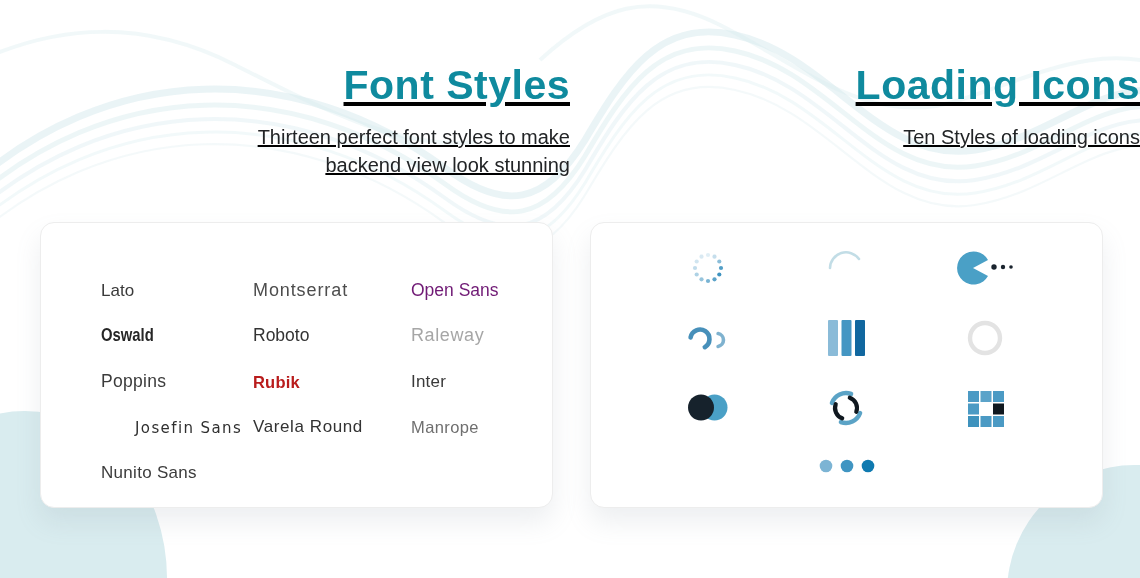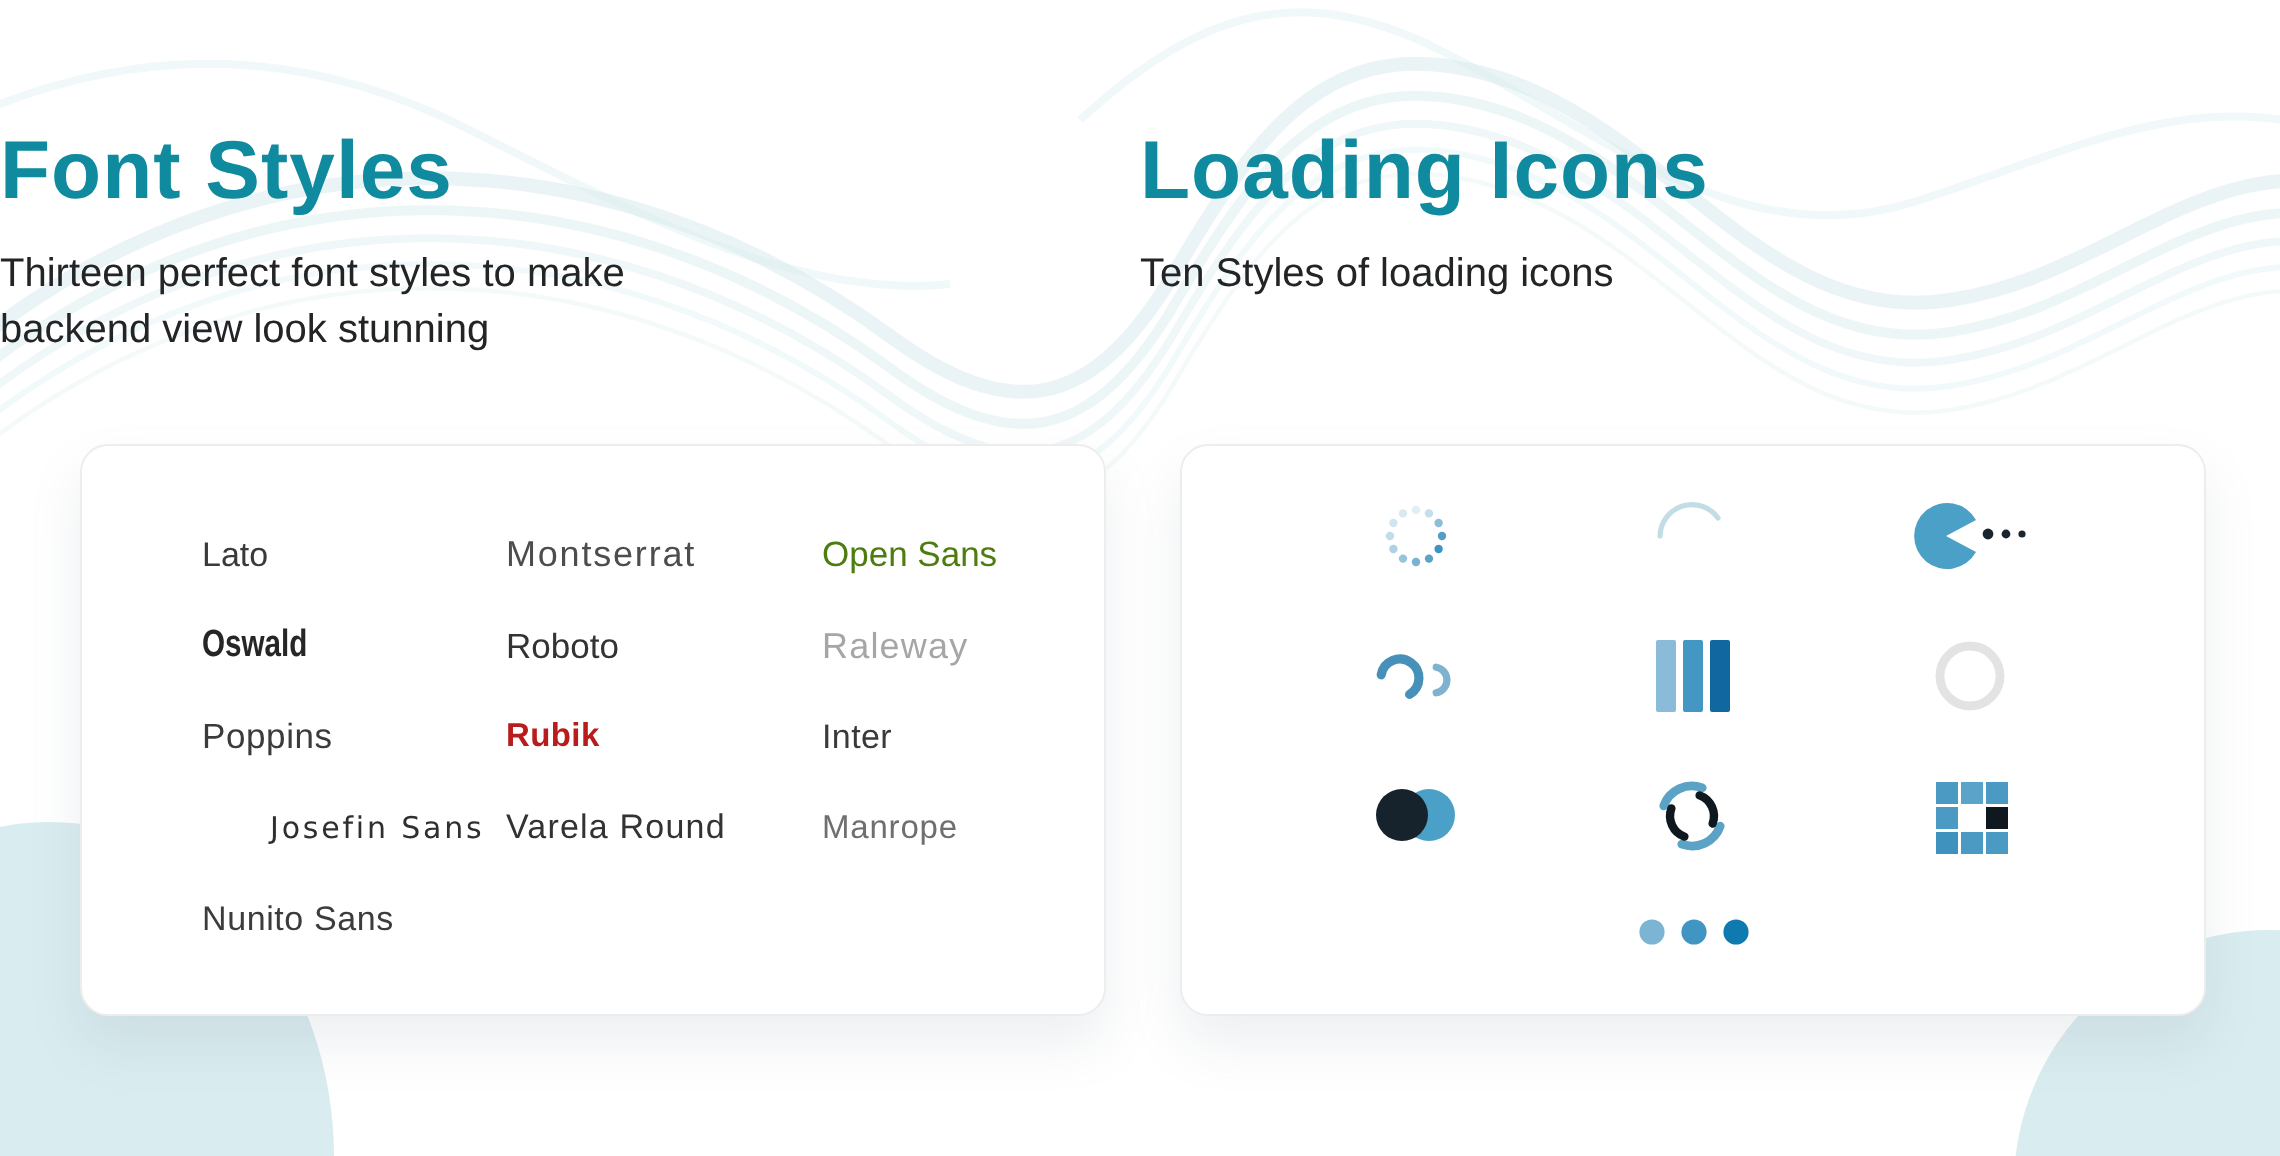--- a/index.html
+++ b/index.html
@@ -10,21 +10,21 @@
     background:#ffffff;
     font-family:"Liberation Sans", sans-serif;
   }
   
   .waves{position:absolute;top:0;left:0;pointer-events:none;}
   
   .blob{position:absolute;border-radius:50%;background:#d9ecef;z-index:0;}
   .blob-left{width:285px;height:335px;left:-118px;bottom:-168px;}
   .blob-right{width:255px;height:255px;right:-122px;bottom:-142px;}
   
-  .col{position:absolute;top:0;width:570px;text-align:left;z-index:2;}
+  .col{position:absolute;top:0;width:570px;text-align:right;z-index:2;text-decoration:underline;}
   .col-left{left:0;}
   .col-right{left:570px;}
   .title{
     margin:62px 0 0 0;
     font-size:41px;font-weight:bold;letter-spacing:.5px;
     color:#0f8a9e;
   }
   .subtitle{
     margin:14px auto 0 auto;
     font-size:20px;line-height:28px;color:#222426;font-weight:400;
@@ -43,25 +43,25 @@
   .card-left{left:40px;}
   .card-right{left:590px;}
   
   .font-grid{
     display:grid;
     grid-template-columns:152px 158px 1fr;
     grid-auto-rows:45.5px;
     padding:32px 0 0 60px;
     text-align:left;
   }
-  .font-grid .cell{display:flex;align-items:center;}
+  .font-grid .cell{display:flex;align-items:flex-end;}
   .fname{font-size:17px;color:#3d3d3d;white-space:nowrap;}
   .f-lato{font-size:17px;color:#3a3a3a;}
   .f-montserrat{font-size:18px;letter-spacing:.9px;color:#4d4d4d;}
-  .f-opensans{font-size:17.5px;color:#4d7c0f;}
+  .f-opensans{font-size:17.5px;color:#701a75;}
   .f-oswald{font-weight:bold;font-size:19px;transform:scaleX(.78);transform-origin:left center;color:#262626;display:inline-block;}
   .f-raleway{color:#a6a6a6;letter-spacing:.6px;font-size:18px;}
   .f-roboto{font-size:17.5px;color:#333;}
   .f-poppins{font-size:17.5px;letter-spacing:.3px;color:#3b3b3b;}
   .f-rubik{font-weight:bold;font-size:16.5px;color:#b91c1c;letter-spacing:.2px;}
   .f-inter{font-size:17px;color:#3a3a3a;letter-spacing:.2px;}
   .f-josefin{font-size:16px;letter-spacing:1.4px;color:#2f2f2f;font-family:"DejaVu Sans",sans-serif;font-size:15px;margin-left:34px;}
   .f-varela{font-size:17px;letter-spacing:.6px;color:#333;}
   .f-manrope{font-size:16.5px;color:#6f6f6f;letter-spacing:.4px;}
   .f-nunito{font-size:17px;color:#3c3c3c;letter-spacing:.3px;}

